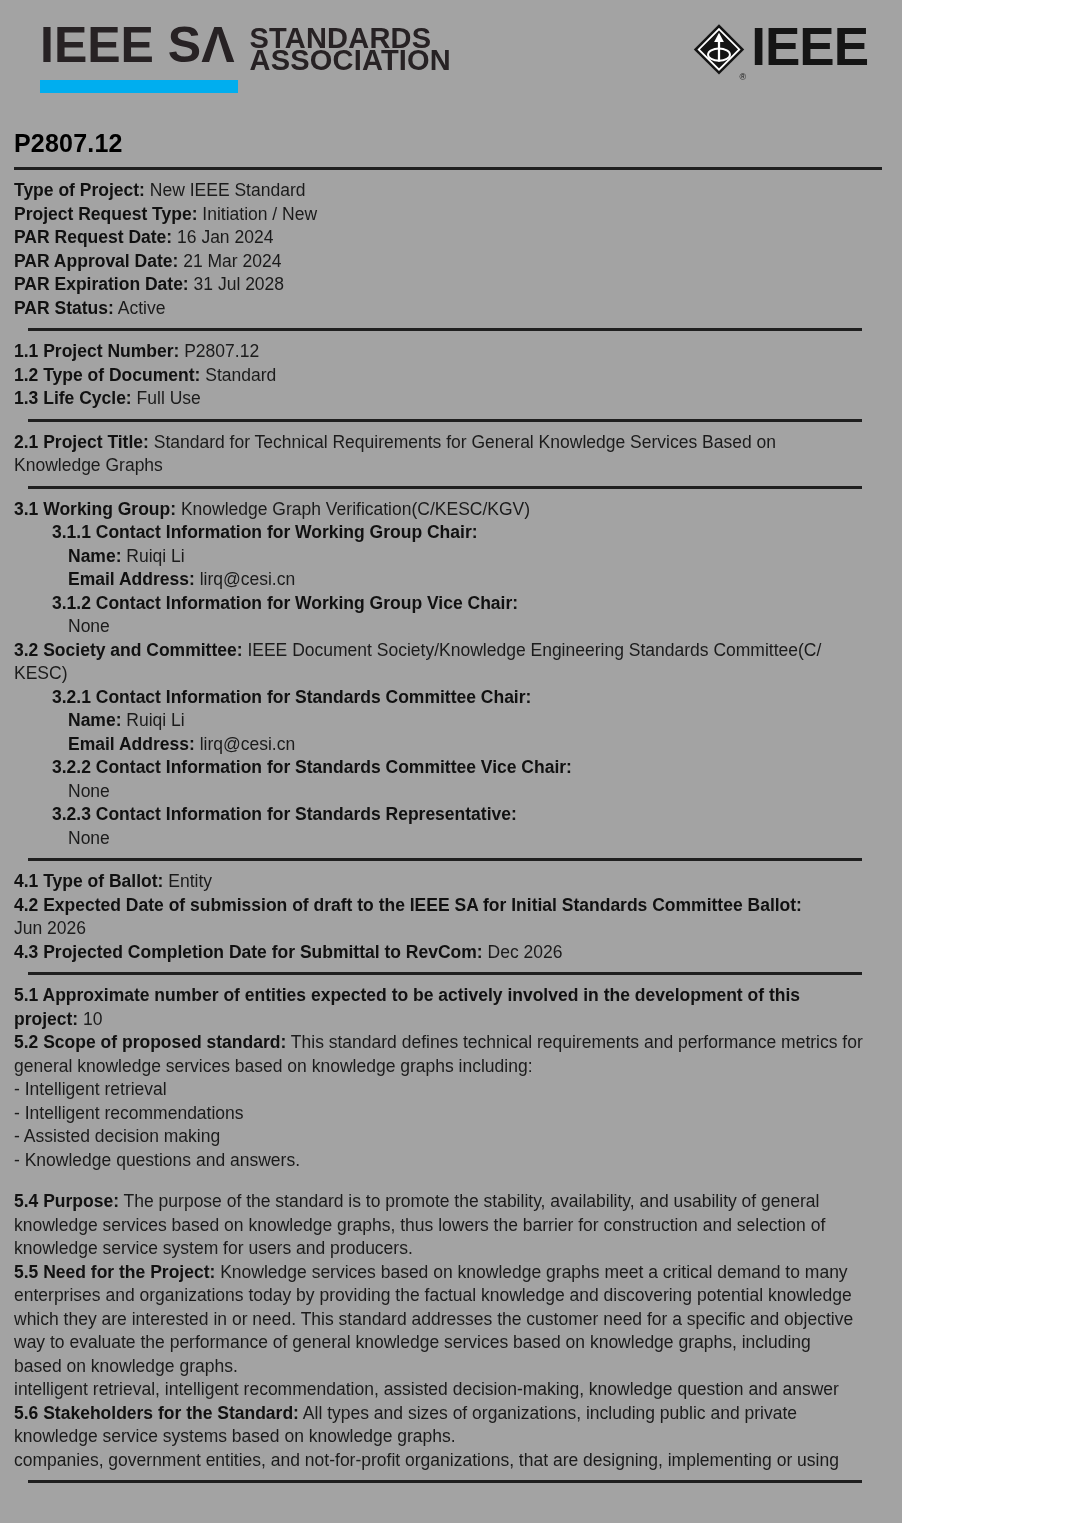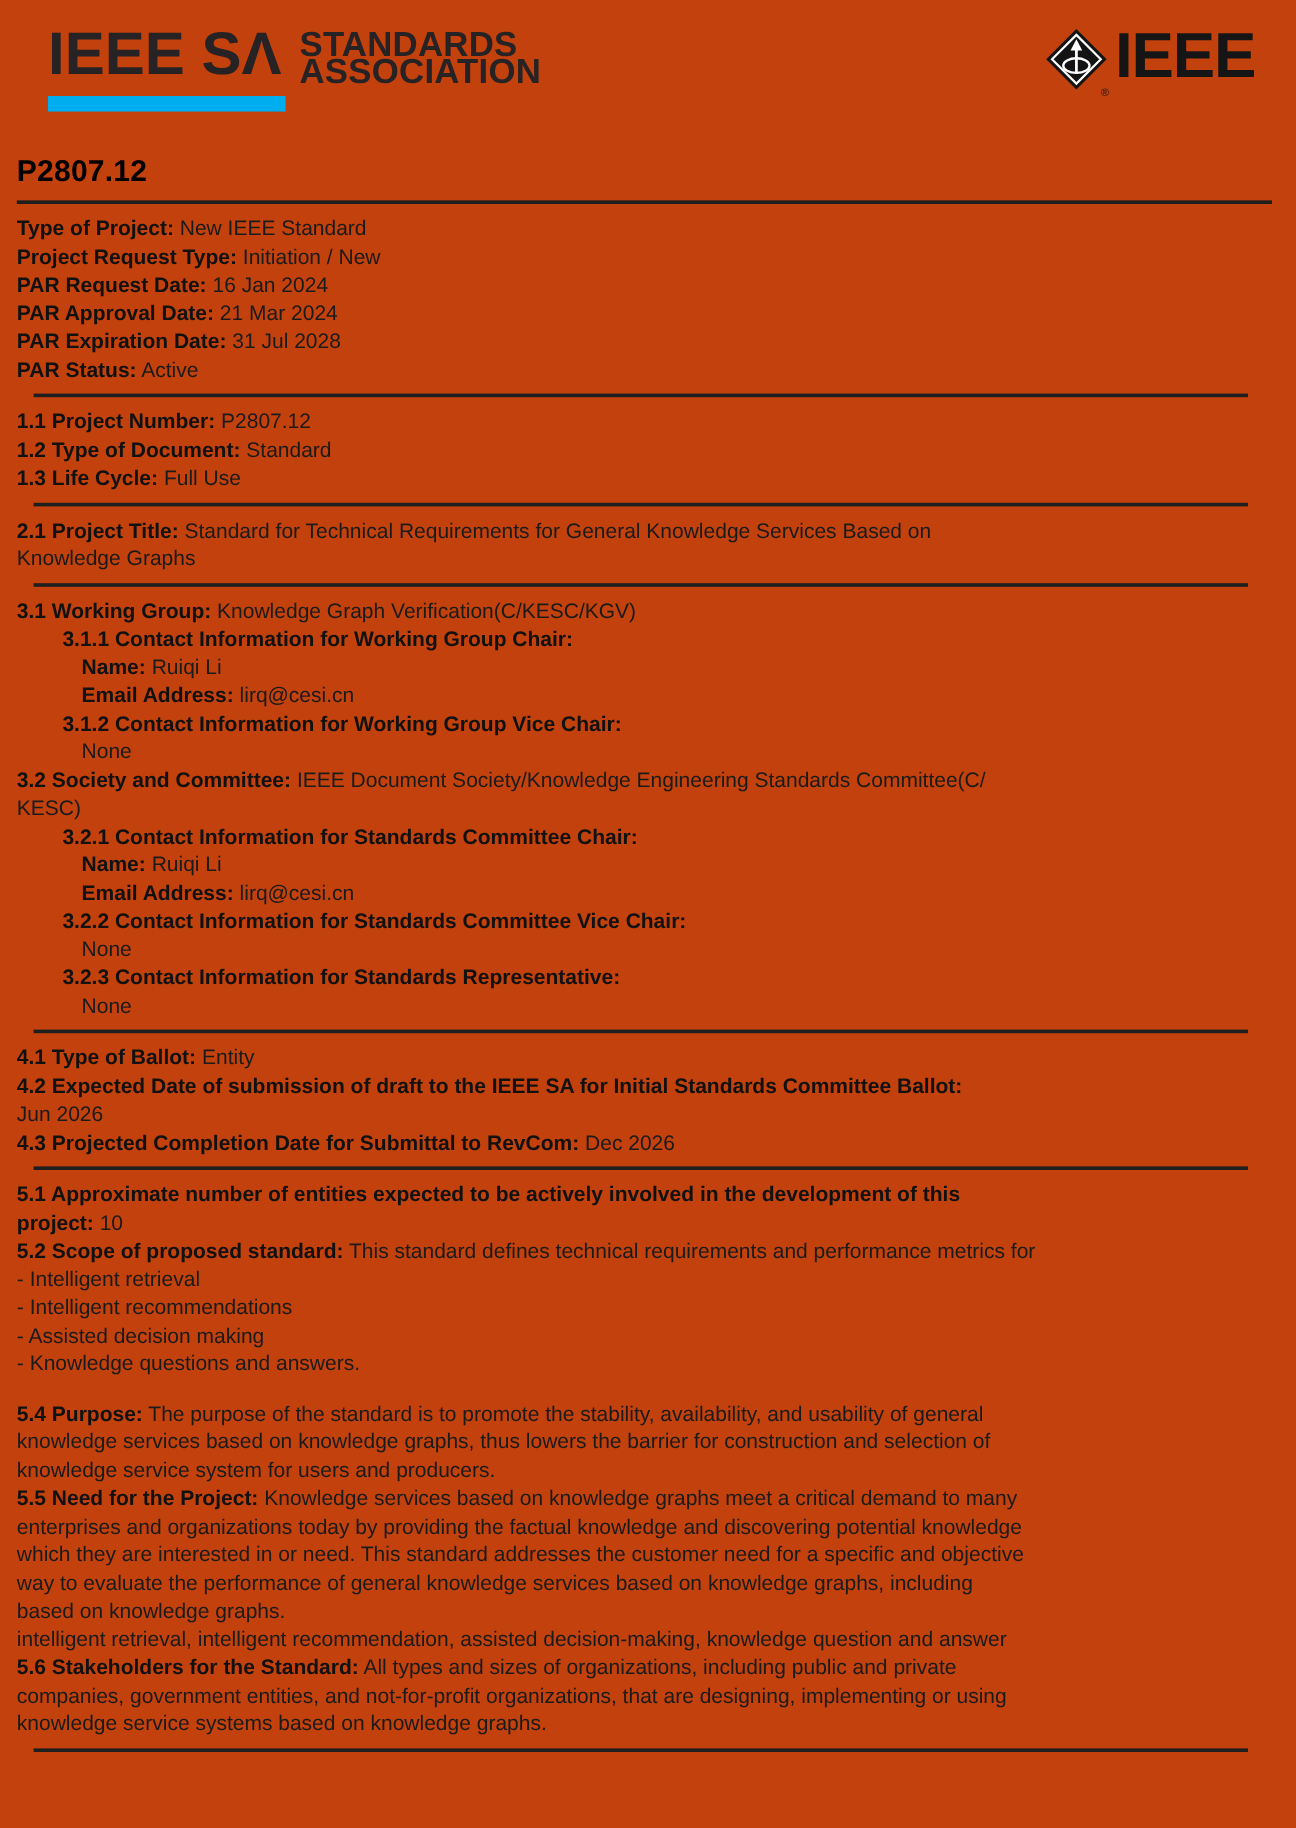--- a/index.html
+++ b/index.html
@@ -1,17 +1,17 @@
 <!DOCTYPE html>
 <html><head>
 <meta charset="utf-8">
 <style>
   html,body{margin:0;padding:0;background:#ffffff;}
   .page{
-    width:1080px;height:1523px;background:#c2410c;color:#1b1b1b;
+    width:902px;height:1523px;background:#a3a3a3;color:#1b1b1b;
     font-family:"Liberation Sans","DejaVu Sans",sans-serif;
     overflow:hidden;position:relative;box-sizing:border-box;
   }
   
   .hdr{display:flex;justify-content:space-between;align-items:flex-start;padding:22px 34px 0 40px;}
   .sa-logo{display:flex;flex-direction:column;}
   .sa-row{display:flex;align-items:flex-start;gap:15px;}
   .sa-wordmark{
     font-size:50px;font-weight:800;line-height:46px;letter-spacing:0px;
     color:#27222 4;color:#272224;white-space:nowrap;
@@ -110,34 +110,35 @@
         <div class="line"><span class="b">4.1 Type of Ballot:</span><span> Entity</span></div>
         <div class="line"><span class="b">4.2 Expected Date of submission of draft to the IEEE SA for Initial Standards Committee Ballot:</span></div>
         <div class="line"><span>Jun 2026</span></div>
         <div class="line"><span class="b">4.3 Projected Completion Date for Submittal to RevCom:</span><span> Dec 2026</span></div>
       </div>
       <div class="rule"></div>
       <div class="block">
         <div class="line"><span class="b">5.1 Approximate number of entities expected to be actively involved in the development of this</span></div>
         <div class="line"><span class="b">project:</span><span> 10</span></div>
         <div class="line"><span class="b">5.2 Scope of proposed standard:</span><span> This standard defines technical requirements and performance metrics for</span></div>
+        <div class="line"><span>general knowledge services based on knowledge graphs including:</span></div>
         <div class="line"><span>- Intelligent retrieval</span></div>
         <div class="line"><span>- Intelligent recommendations</span></div>
         <div class="line"><span>- Assisted decision making</span></div>
         <div class="line"><span>- Knowledge questions and answers.</span></div>
         <div class="spacer"></div>
         <div class="line"><span class="b">5.4 Purpose:</span><span> The purpose of the standard is to promote the stability, availability, and usability of general</span></div>
         <div class="line"><span>knowledge services based on knowledge graphs, thus lowers the barrier for construction and selection of</span></div>
         <div class="line"><span>knowledge service system for users and producers.</span></div>
         <div class="line"><span class="b">5.5 Need for the Project:</span><span> Knowledge services based on knowledge graphs meet a critical demand to many</span></div>
         <div class="line"><span>enterprises and organizations today by providing the factual knowledge and discovering potential knowledge</span></div>
         <div class="line"><span>which they are interested in or need. This standard addresses the customer need for a specific and objective</span></div>
         <div class="line"><span>way to evaluate the performance of general knowledge services based on knowledge graphs, including</span></div>
         <div class="line"><span>based on knowledge graphs.</span></div>
         <div class="line"><span>intelligent retrieval, intelligent recommendation, assisted decision-making, knowledge question and answer</span></div>
         <div class="line"><span class="b">5.6 Stakeholders for the Standard:</span><span> All types and sizes of organizations, including public and private</span></div>
+        <div class="line"><span>knowledge service systems based on knowledge graphs.</span></div>
         <div class="line"><span>companies, government entities, and not-for-profit organizations, that are designing, implementing or using</span></div>
-        <div class="line"><span>knowledge service systems based on knowledge graphs.</span></div>
       </div>
       <div class="rule"></div>
     </main>
 
 </div>
 
 </body></html>

